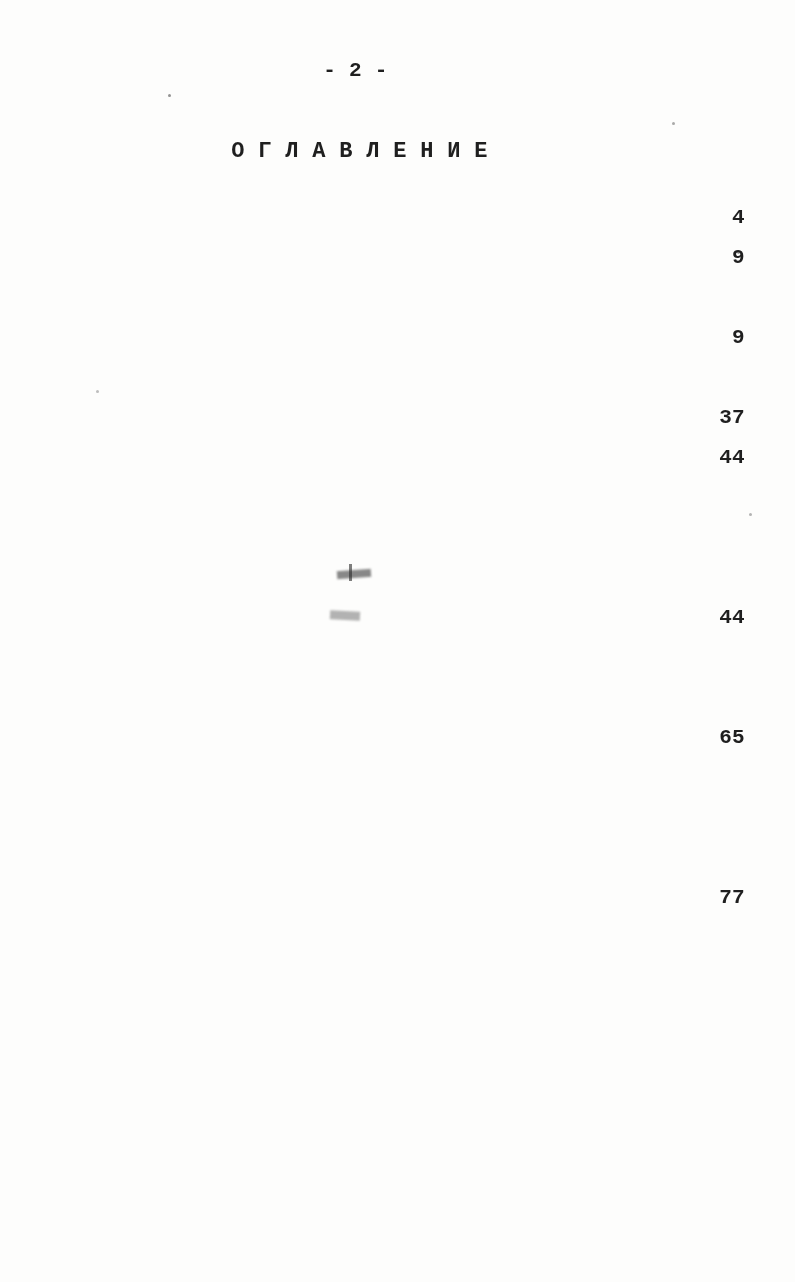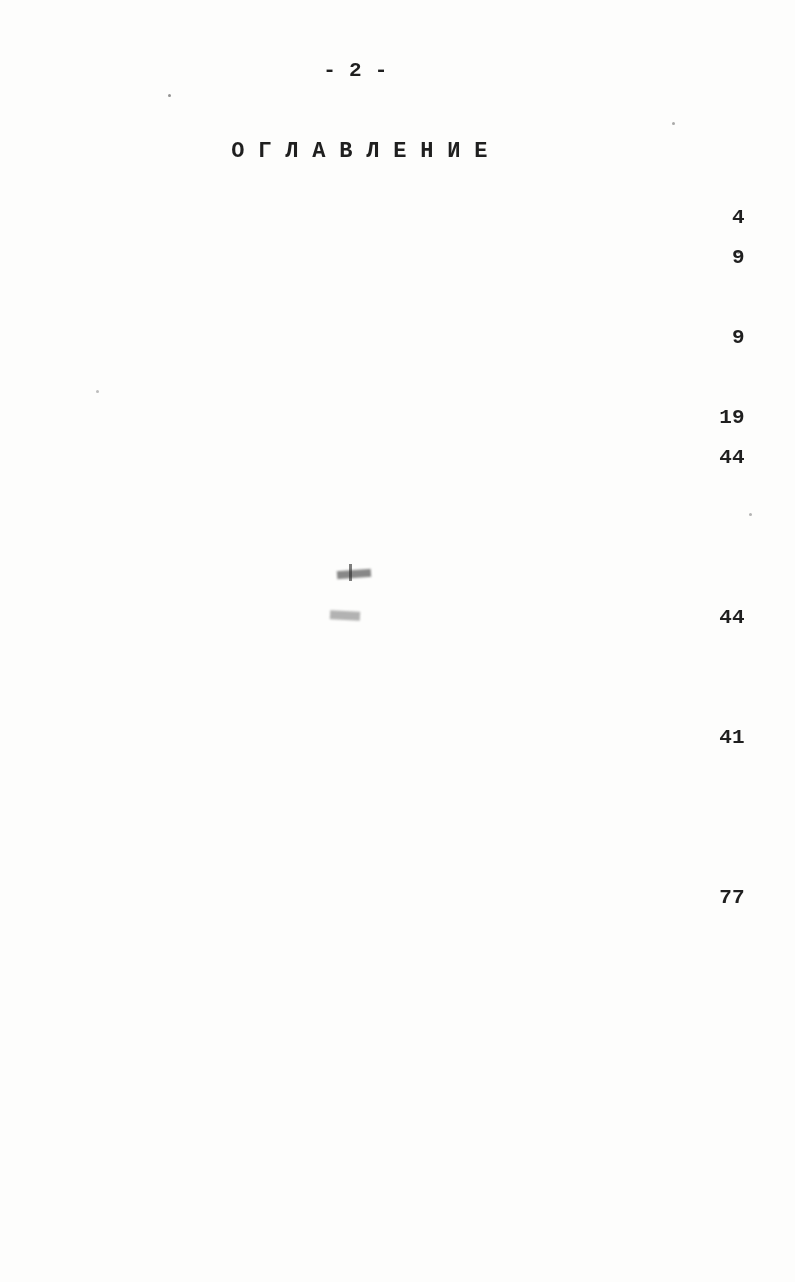--- a/index.html
+++ b/index.html
@@ -102,21 +102,21 @@
       <div class="row cont">
     
     <span class="p">9</span>
   </div>
       <div class="row item">
     
     
   </div>
       <div class="row cont">
     
-    <span class="p">19</span>
+    <span class="p">37</span>
   </div>
       <div class="row chapter">
     
     <span class="p">44</span>
   </div>
       <div class="row item">
     
     
   </div>
       <div class="row cont">
@@ -134,21 +134,21 @@
       <div class="row item">
     
     
   </div>
       <div class="row cont">
     
     
   </div>
       <div class="row cont">
     
-    <span class="p">41</span>
+    <span class="p">65</span>
   </div>
       <div class="row item">
     
     
   </div>
       <div class="row cont">
     
     
   </div>
       <div class="row cont">

